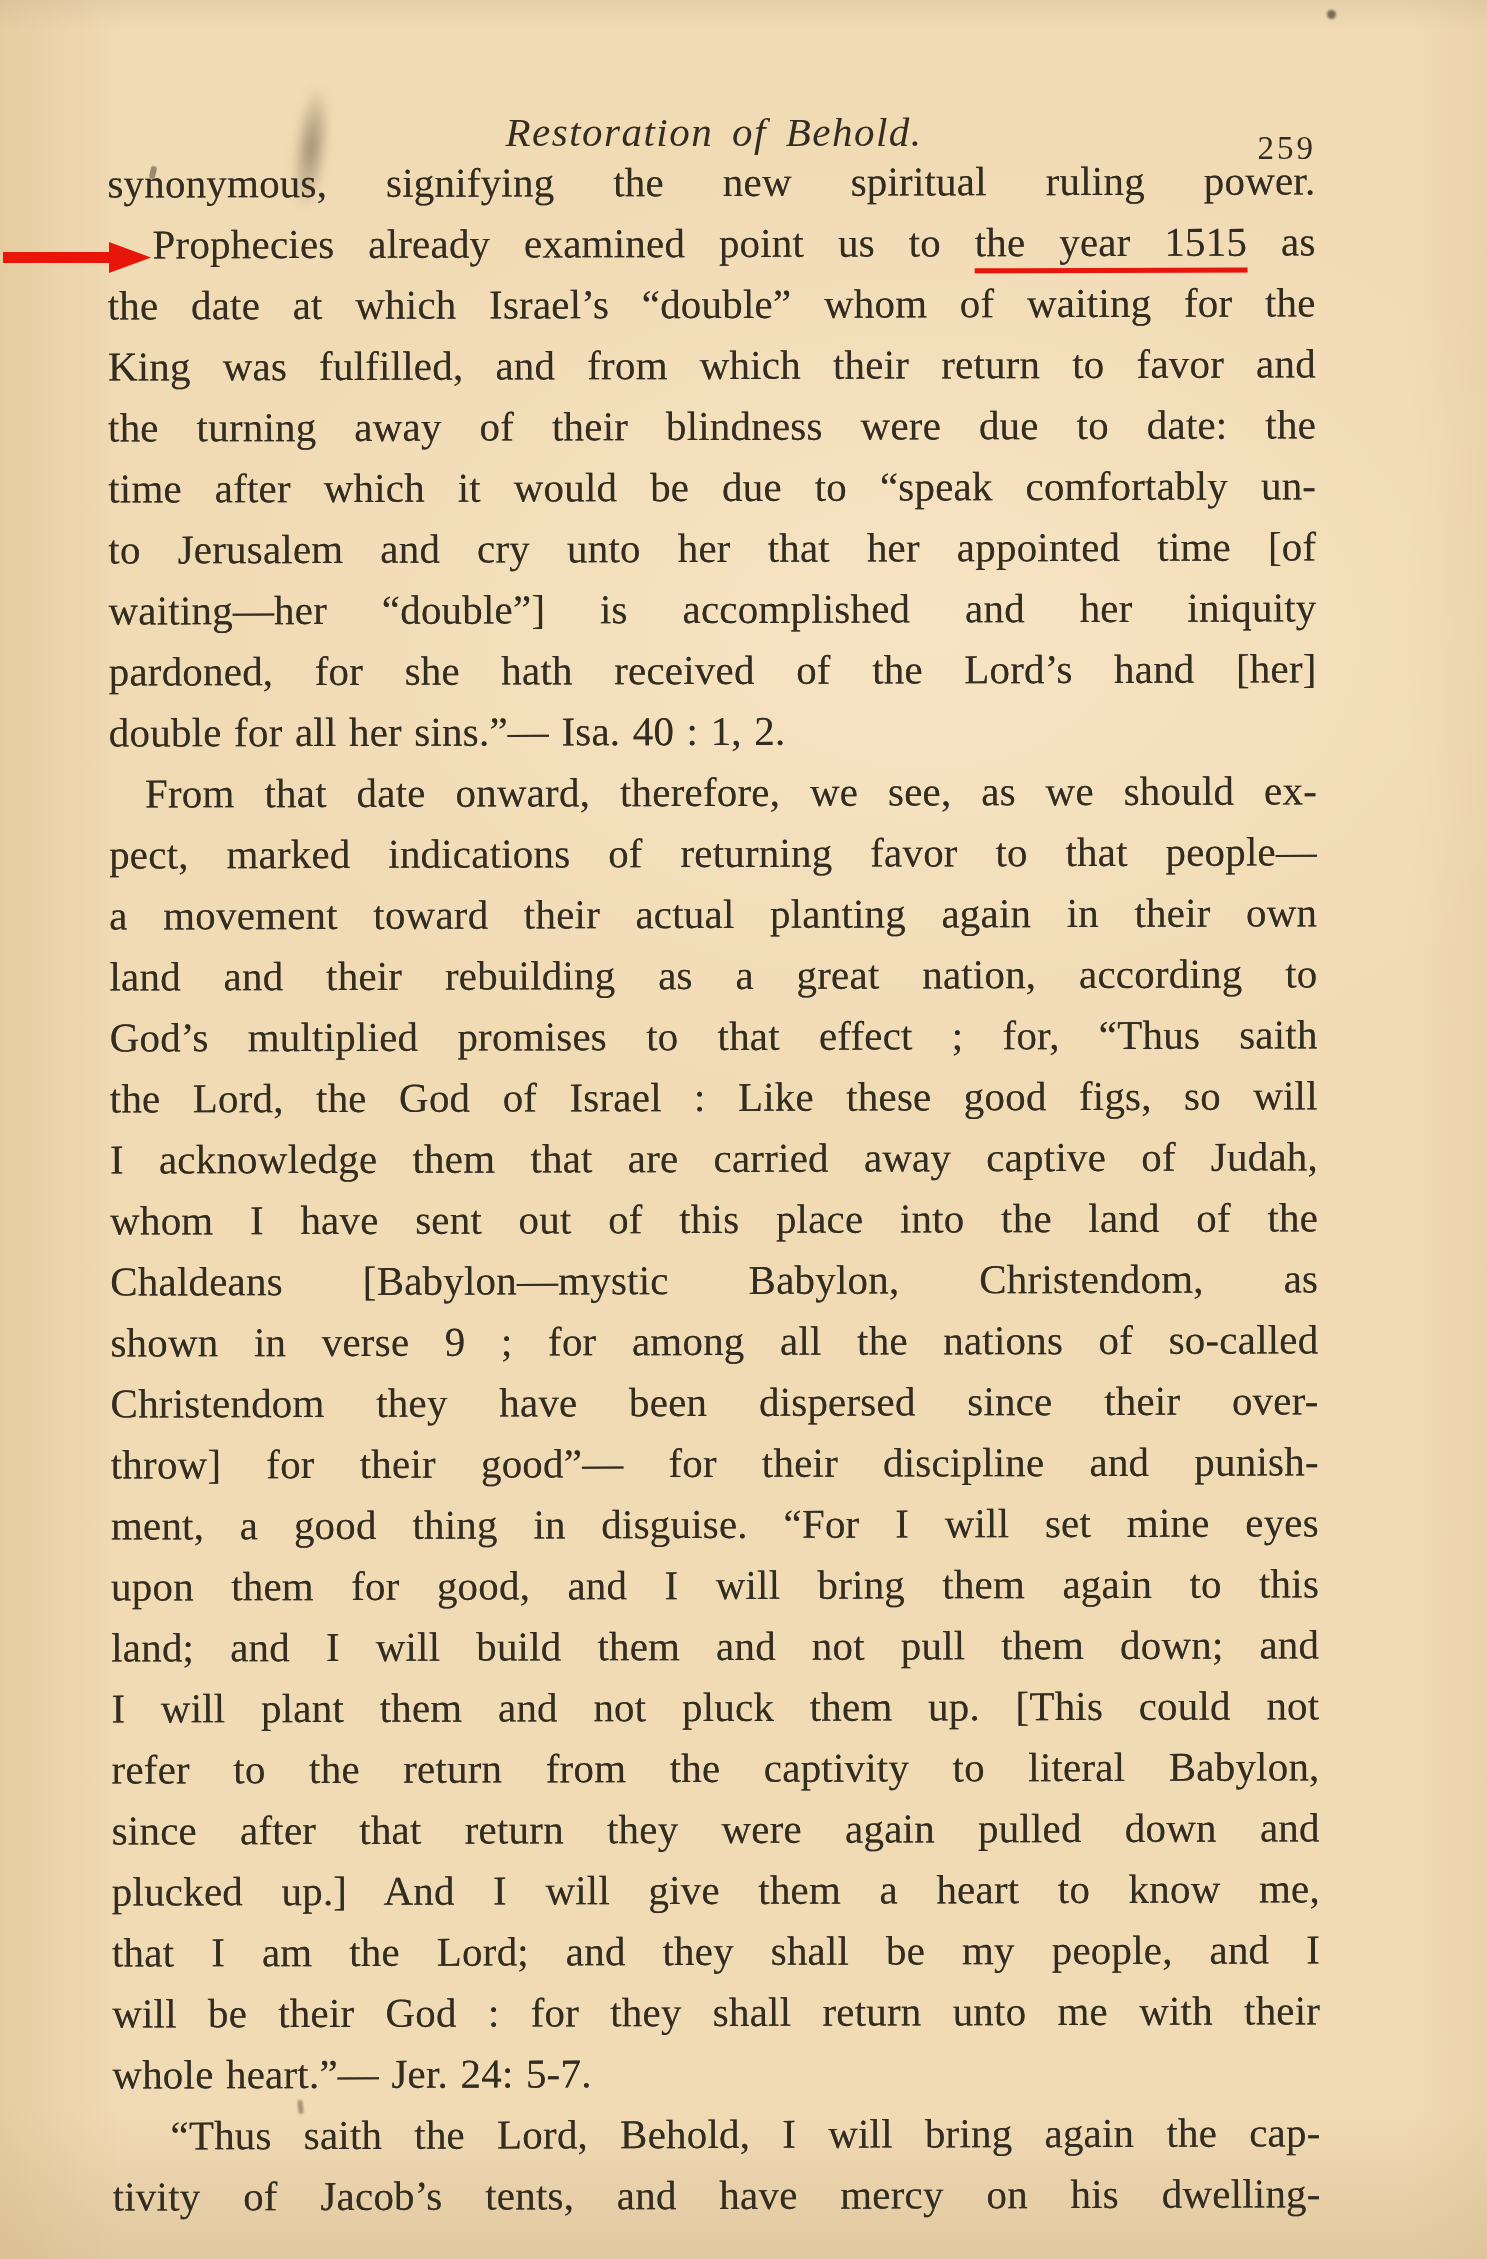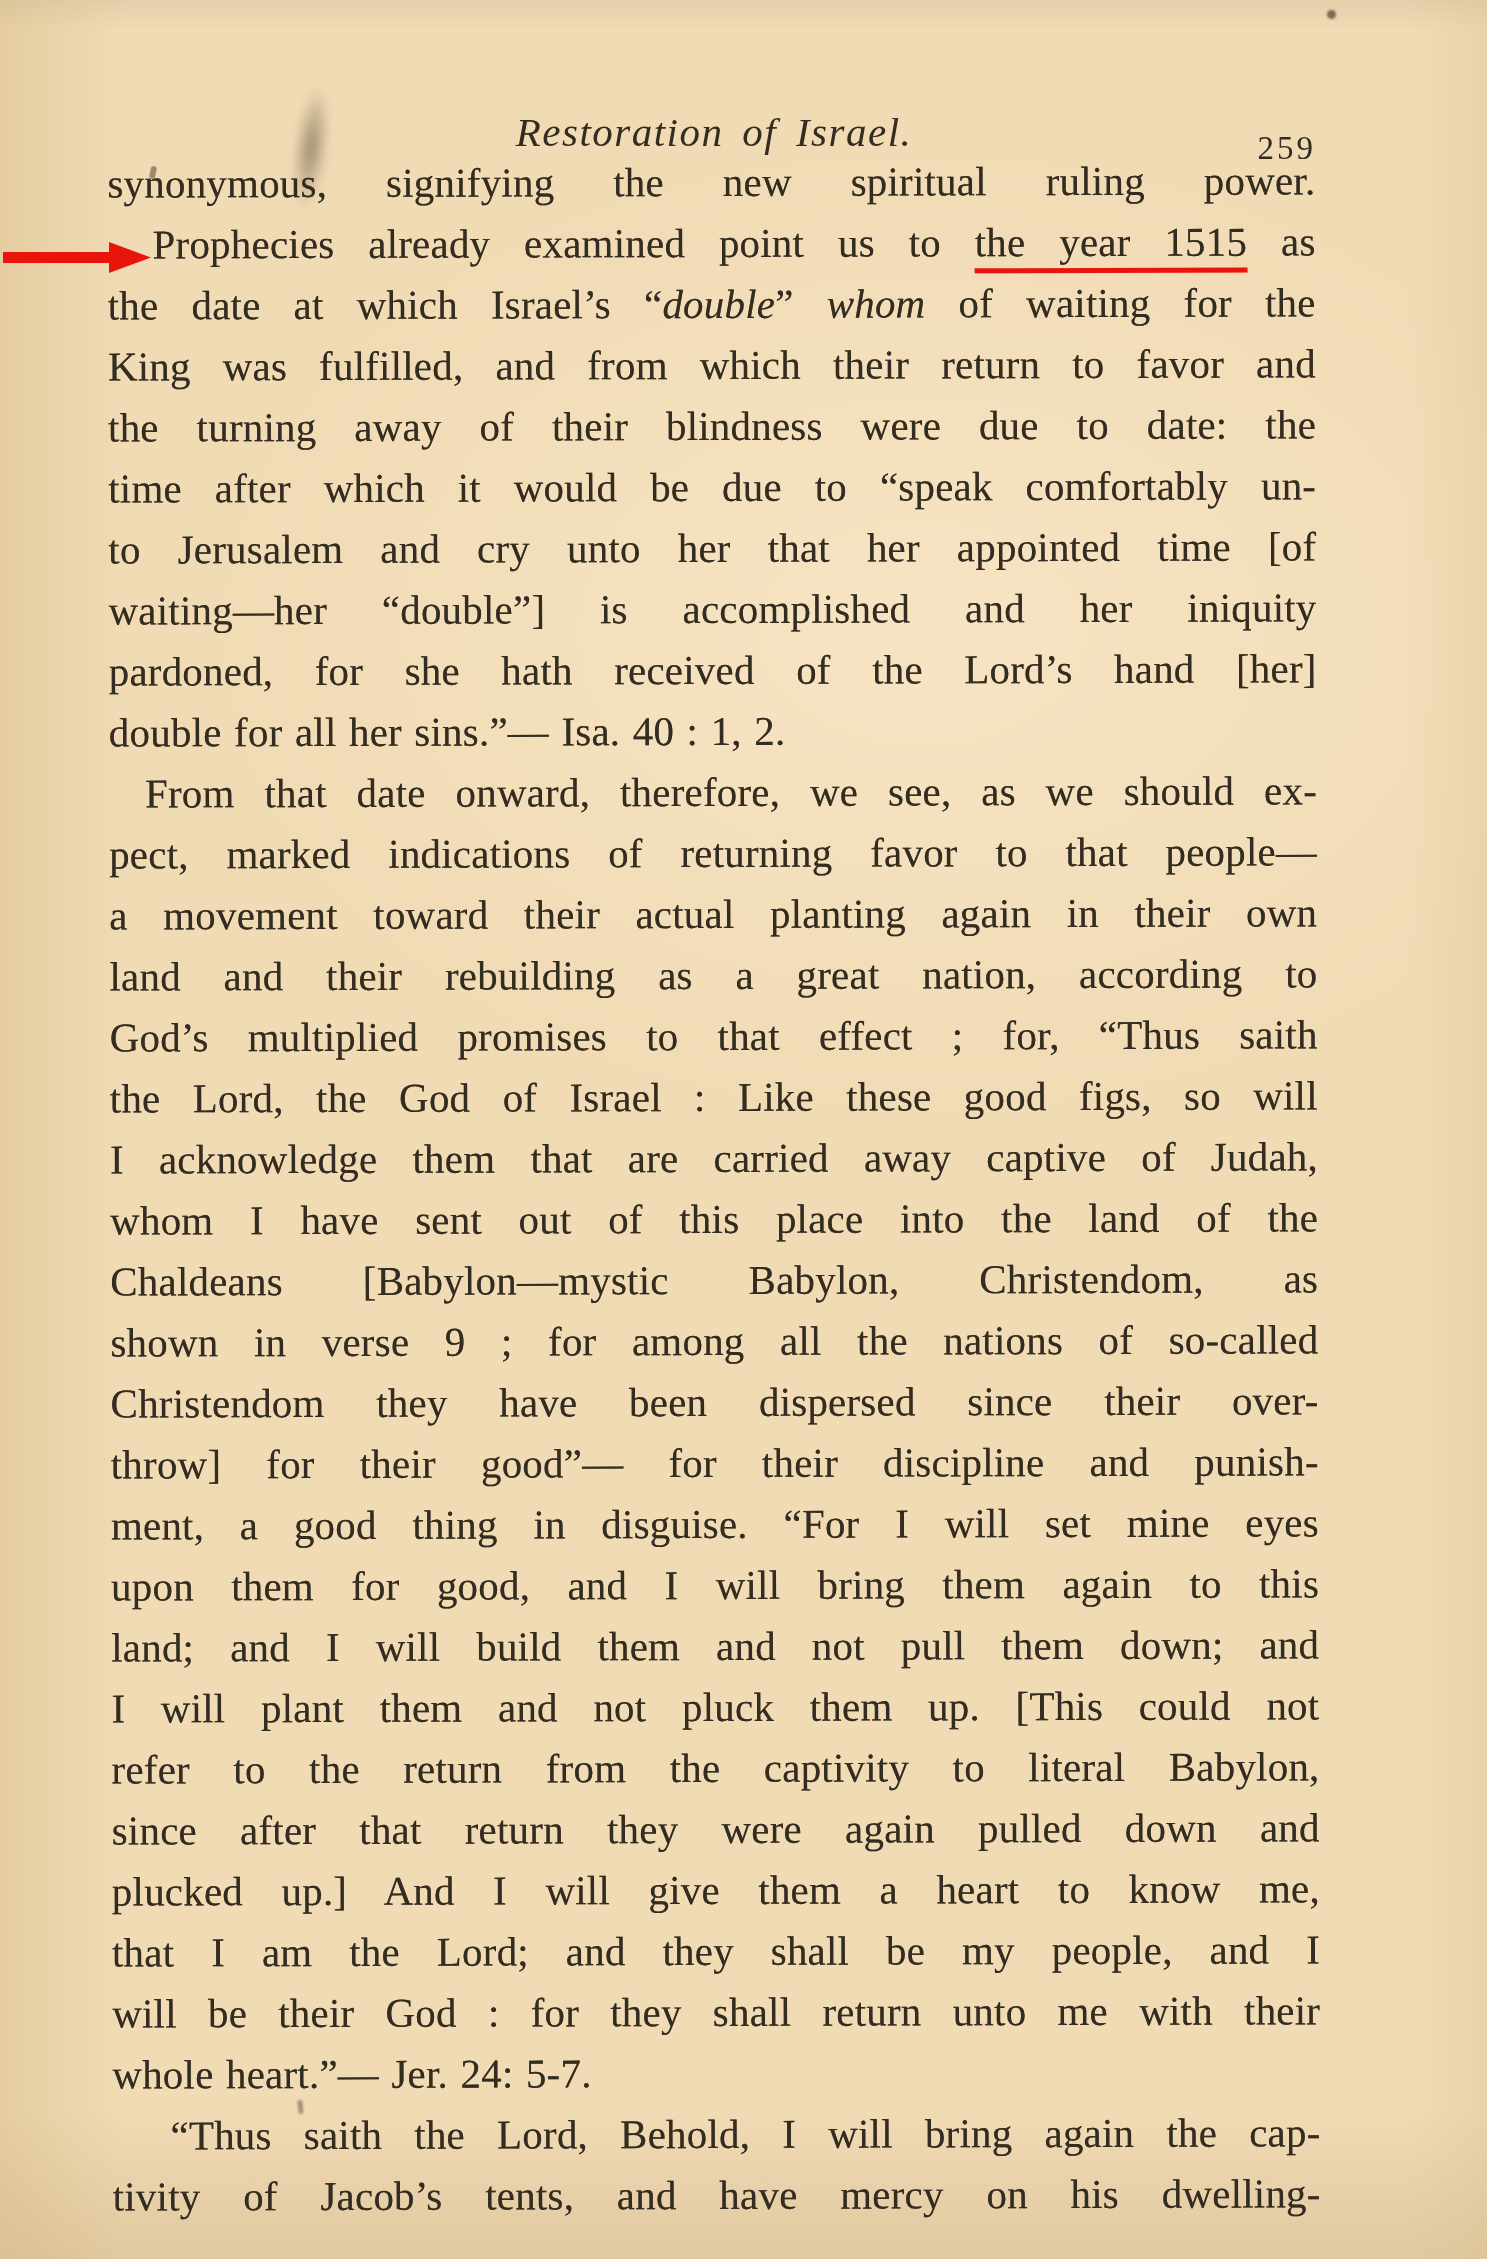--- a/index.html
+++ b/index.html
@@ -33,21 +33,21 @@
     transform: rotate(-0.15deg);
     text-shadow: 0 0 0.6px rgba(51,44,32,.65);
   }
   .line {
     height: 61px; line-height: 61px; font-size: 41px;
     letter-spacing: 0.2px; word-spacing: 2px;
     text-align: justify; text-align-last: justify;
     overflow: hidden; white-space: nowrap;
   }
   .line.no-just { text-align: left; text-align-last: left; }
-  .it { font-style: italic; }
+  .it { }
   .mark {
     border-bottom: 6px solid var(--red, #e8150a);
     padding-bottom: 3px;
   }
   .arrow { position: absolute; left: 3px; top: 240px; }
   .smudge {
     position: absolute; left: 294px; top: 84px; width: 34px; height: 128px;
     background: radial-gradient(closest-side, rgba(85,70,50,.55), rgba(85,70,50,0));
     filter: blur(5px); transform: rotate(7deg);
   }
@@ -70,21 +70,21 @@
 <body>
 
 <div class="page" style="--paper: #f1dbb5; --ink: #332c20; --red: #e8150a;">
 
   <div class="smudge"></div>
   <div class="speck-dot"></div>
   <div class="speck-tick"></div>
   <div class="speck-heart"></div>
 
   <div class="header-row">
-    <div class="running-head">Restoration of Israel.</div>
+    <div class="running-head">Restoration of Behold.</div>
     <div class="page-number">259</div>
   </div>
 
   <div class="bodytext" id="body-lines">
       <div class="line"><span>synonymous, signifying the new spiritual ruling power.</span></div>
       <div class="line" style="padding-left: 45px;"><span>Prophecies already examined point us to </span><span class="mark">the year 1515</span><span> as</span></div>
       <div class="line"><span>the date at which Israel’s “</span><span class="it">double</span><span>” </span><span class="it">whom</span><span> of waiting for the</span></div>
       <div class="line"><span>King was fulfilled, and from which their return to favor and</span></div>
       <div class="line"><span>the turning away of their blindness were due to date: the</span></div>
       <div class="line"><span>time after which it would be due to “speak comfortably un-</span></div>

